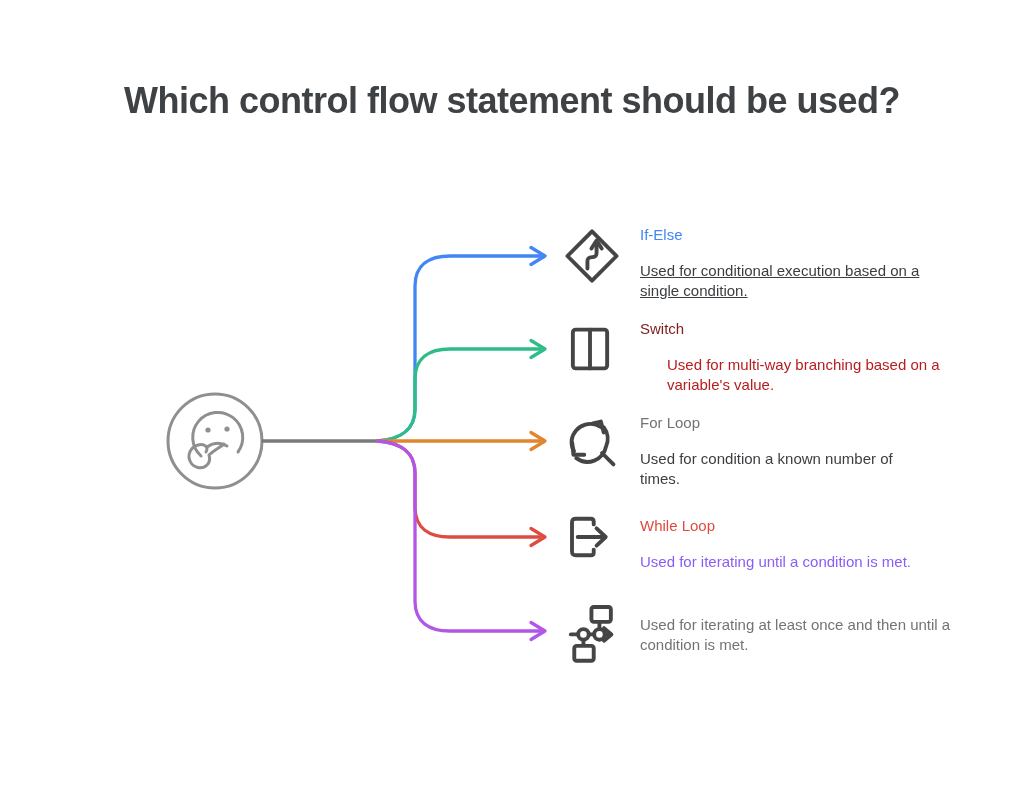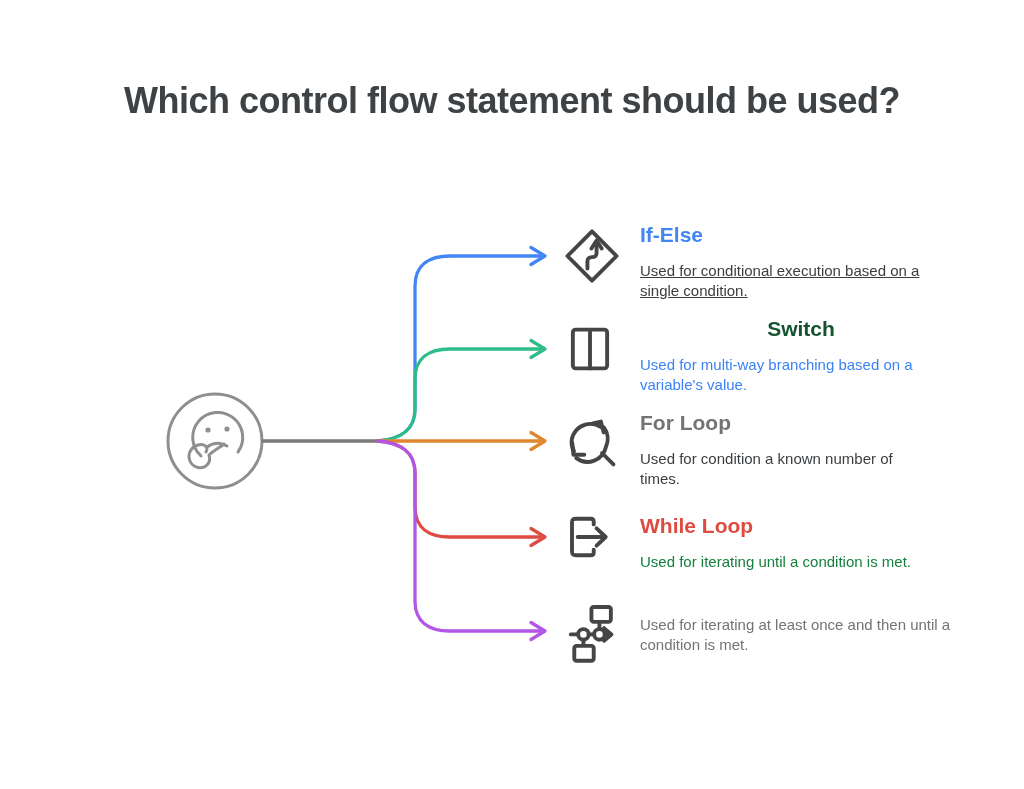--- a/index.html
+++ b/index.html
@@ -10,21 +10,21 @@
     font-family:"Liberation Sans", sans-serif;
   }
   .main-title {
     position:absolute; top:80px; left:0; width:100%;
     text-align:center; font-size:36px; font-weight:700;
     letter-spacing:-0.5px;
   }
   .connector-layer { position:absolute; top:0; left:0; pointer-events:none; }
   .branch-row { position:absolute; left:640px; width:322px; }
   .branch-row.narrow { width:272px; }
-  .branch-title { font-size:21px; font-weight:700; line-height:22px; }
+  .branch-title { font-size:15px; font-weight:400; line-height:22px; }
   .branch-desc  { font-size:15px; line-height:19.5px; margin-top:15px; }
   .icon-box { position:absolute; width:64px; height:64px; }
   .icon-box svg { width:100%; height:100%; display:block; }
 </style>
 </head>
 <body>
 
 <div class="canvas">
 
   <h1 class="main-title" style="color: rgb(62, 66, 69);">Which control flow statement should be used?</h1>
@@ -115,31 +115,31 @@
       <circle cx="31" cy="31" r="4.6" fill="#ffffff"></circle>
     </svg>
   </div>
 
   <div class="branch-row" style="top:224px;">
     <div class="branch-title" style="color: rgb(66, 133, 244);">If-Else</div>
     <p class="branch-desc" style="color: rgb(59, 62, 65); text-decoration: underline;">Used for conditional execution based on a single condition.</p>
   </div>
 
   <div class="branch-row" style="top:318px;">
-    <div class="branch-title" style="color: #14532d; text-align: center;">Switch</div>
-    <p class="branch-desc" style="color: #3b82f6;">Used for multi-way branching based on a variable's value.</p>
+    <div class="branch-title" style="color: #7f1d1d;">Switch</div>
+    <p class="branch-desc" style="color: #b91c1c; margin-left: 27px;">Used for multi-way branching based on a variable's value.</p>
   </div>
 
   <div class="branch-row narrow" style="top:412px;">
     <div class="branch-title" style="color: #737373;">For Loop</div>
     <p class="branch-desc" style="color: rgb(59, 62, 65);">Used for condition a known number of times.</p>
   </div>
 
   <div class="branch-row" style="top:515px;">
     <div class="branch-title" style="color: rgb(222, 75, 65);">While Loop</div>
-    <p class="branch-desc" style="color: #15803d;">Used for iterating until a condition is met.</p>
+    <p class="branch-desc" style="color: #8b5cf6;">Used for iterating until a condition is met.</p>
   </div>
 
   <div class="branch-row" style="top:600px;">
     <p class="branch-desc" style="color: #737373;">Used for iterating at least once and then until a condition is met.</p>
   </div>
 
 </div>
 
 </body></html>

